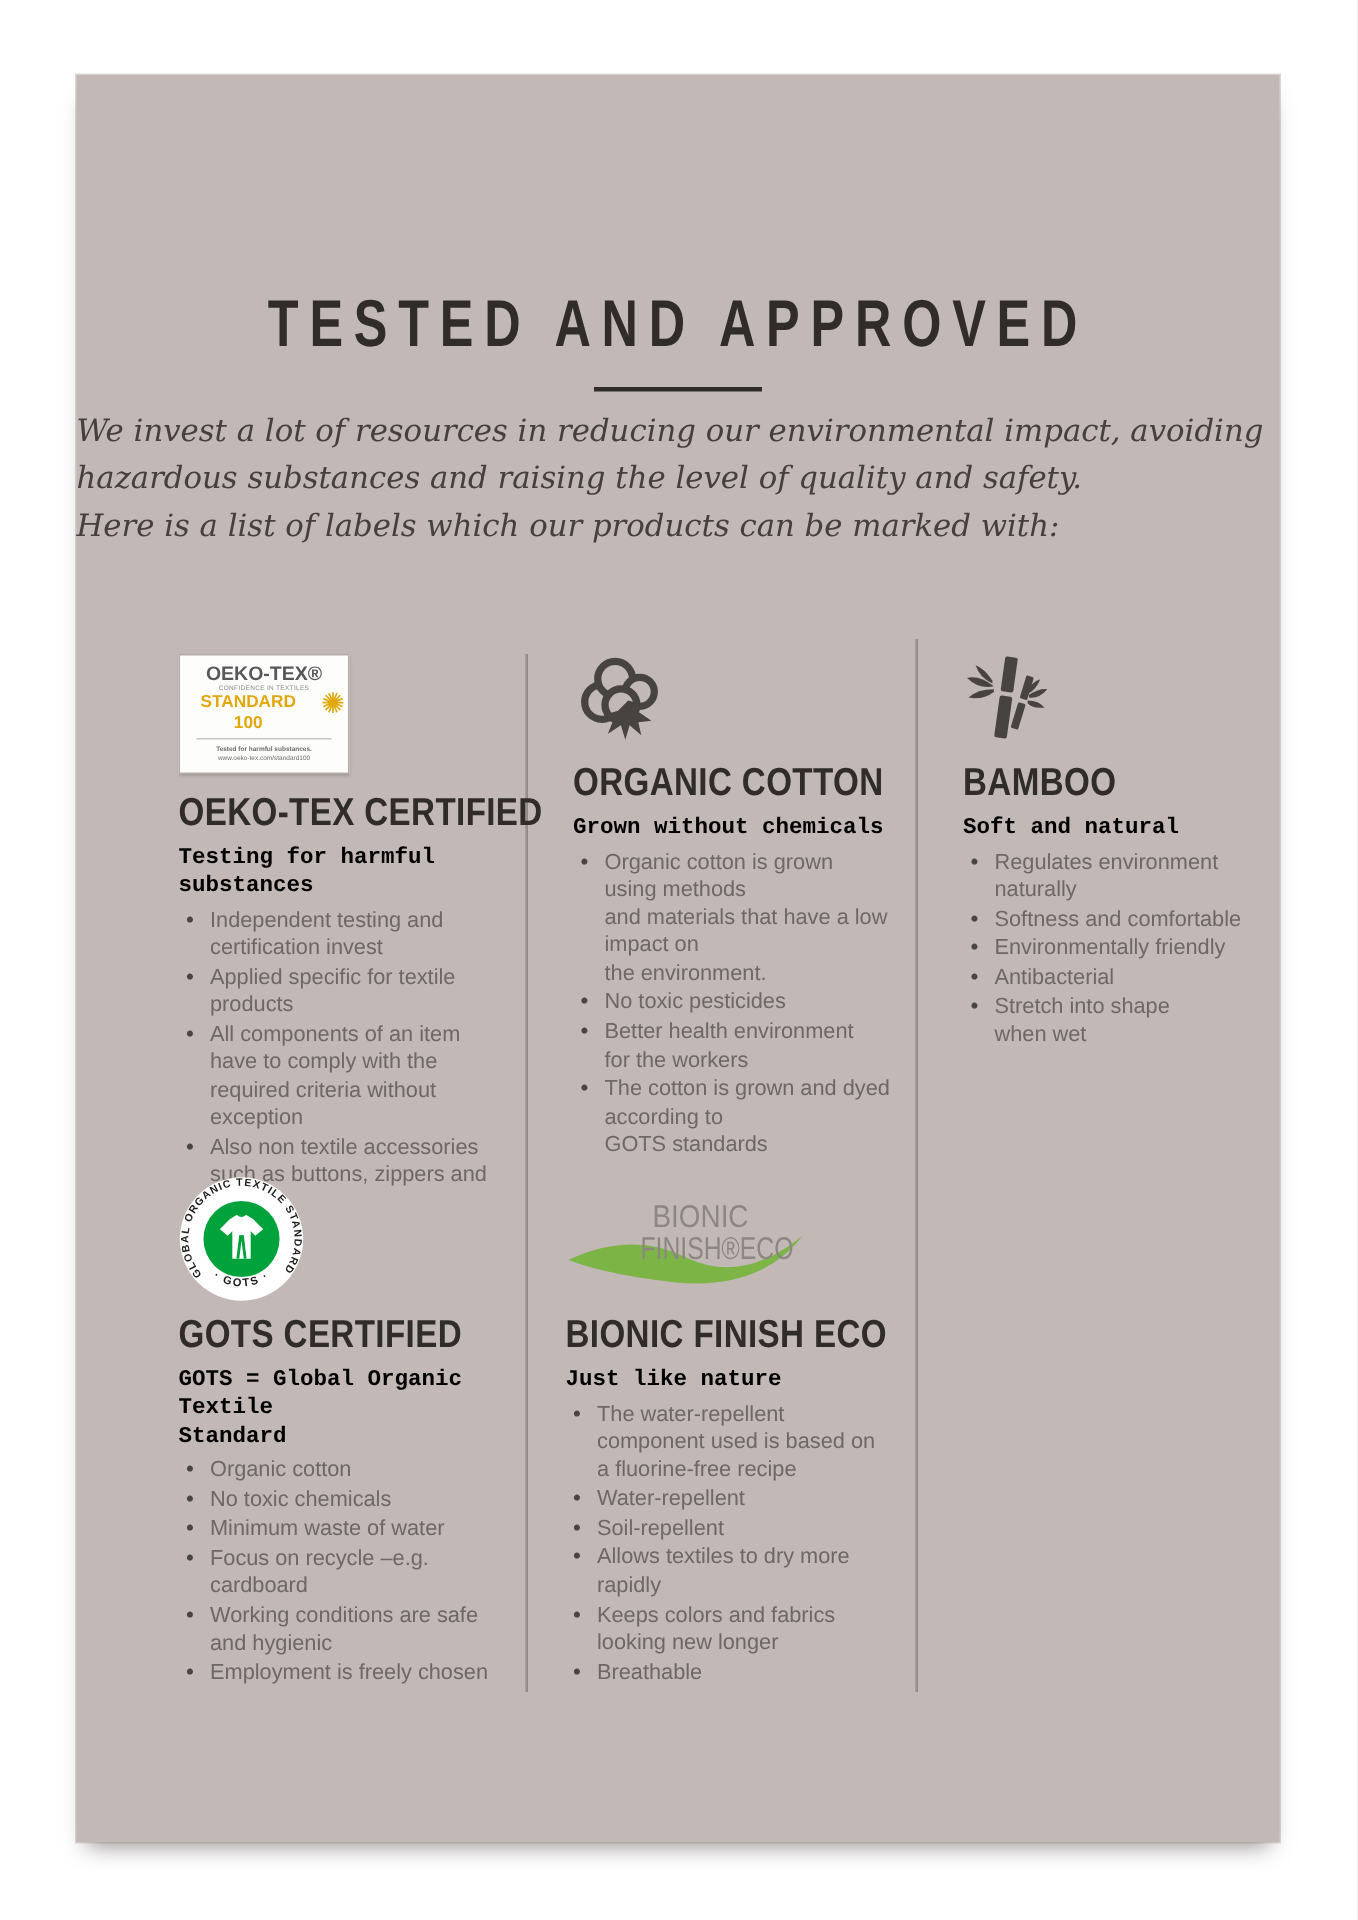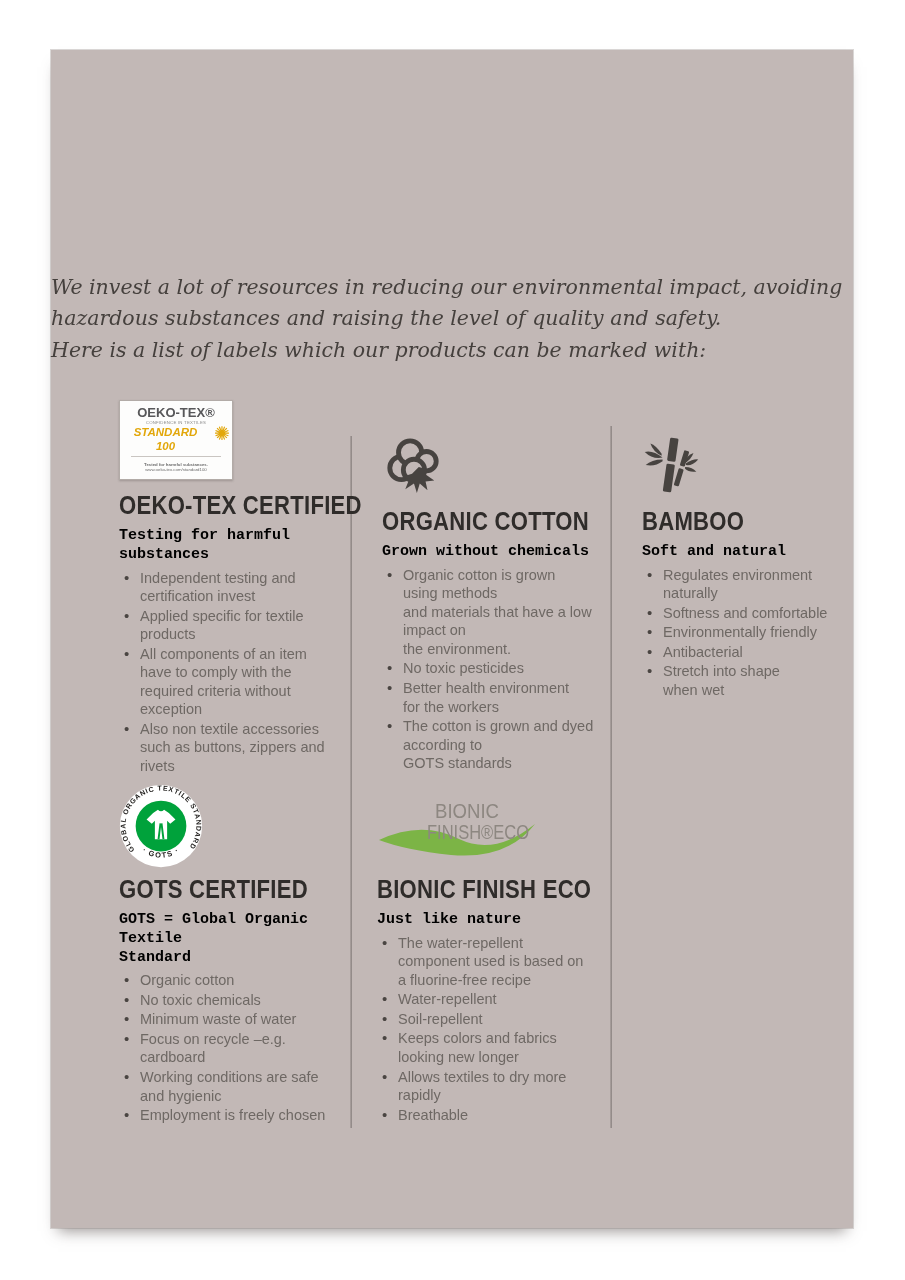--- a/index.html
+++ b/index.html
@@ -17,21 +17,21 @@
     white-space:nowrap;
   }
   .title-rule{width:112px;height:3px;background:#2f2c2a;margin:18px auto 0;}
   .intro{
     position:absolute;left:0;top:222px;width:100%;
     font-family:"DejaVu Serif","Liberation Serif",serif;font-style:italic;
     font-size:20.5px;line-height:1.53;color:#45403d;white-space:pre-line;
   }
   
   .col{position:absolute;}
-  .c-r1-1{left:68px;top:360px;width:222px;}
+  .c-r1-1{left:68px;top:396px;width:222px;}
   .c-r1-2{left:331px;top:376px;width:224px;}
   .c-r1-3{left:591px;top:376px;width:204px;}
   .c-r2-1{left:68px;top:738px;width:224px;}
   .c-r2-2{left:326px;top:738px;width:224px;}
   .vrule{position:absolute;width:2px;background:linear-gradient(90deg,#ada4a2,#8b8381);}
   .vr1{left:299px;top:386px;height:692px;}
   .vr2{left:559px;top:376px;height:702px;}
   .icon-box{height:70px;display:flex;align-items:flex-end;margin-bottom:10px;}
   .icon-box.tall{height:80px;margin-bottom:6px;}
   .sec-heading{
@@ -51,32 +51,36 @@
     content:"•";position:absolute;left:5px;top:-1px;color:#4a4542;font-size:15px;
   }
   
   .oeko-badge{
     position:relative;width:114px;background:#fdfdfc;border:1px solid #b2aba7;
     box-shadow:0 1px 2px rgba(90,80,78,.35);padding:5px 5px 4px;text-align:center;
     box-sizing:border-box;
   }
   .ob-brand{font-size:13px;font-weight:bold;color:#58585a;line-height:1.05;}
   .ob-tag{font-size:6px;transform:scale(.72);transform-origin:50% 50%;color:#8b8b8b;line-height:1;letter-spacing:.3px;margin:1px 0 0;}
-  .ob-std{font-size:11.5px;font-weight:bold;color:#e2a70a;line-height:1.15;padding-right:21px;font-style:italic;}
+  .ob-std{font-size:11.5px;font-weight:bold;color:#e2a70a;line-height:1.15;padding-right:21px;}
   .ob-sun{position:absolute;right:2px;top:23px;font-size:19px;line-height:1;color:#e2a70a;}
   .ob-rule{border-top:1px solid #c9c5c1;margin:3px 6px 2px;}
   .ob-tiny{font-size:6px;transform:scale(.72);transform-origin:50% 50%;line-height:1.35;color:#6c6c6c;}
   .ob-tiny .t1{font-weight:bold;}
   svg text{font-family:"Liberation Sans",sans-serif;}
 </style>
 </head>
 <body>
 
 <div class="panel">
 
+  <div class="title-wrap">
+    <span class="title">TESTED AND APPROVED</span>
+    <div class="title-rule"></div>
+  </div>
 
   <div class="intro">We invest a lot of resources in reducing our environmental impact, avoiding
 hazardous substances and raising the level of quality and safety.
 Here is a list of labels which our products can be marked with:</div>
 
   <div class="vrule vr1"></div>
   <div class="vrule vr2"></div>
 
   <div class="col c-r1-1">
     <div class="icon-box">
@@ -215,21 +219,21 @@
       </svg>
     </div>
     <h2 class="sec-heading">BIONIC FINISH ECO</h2>
     <div class="sec-sub">Just like nature</div>
     <ul class="bullets">
         <li>The water-repellent
 component used is based on
 a fluorine-free recipe</li>
         <li>Water-repellent</li>
         <li>Soil-repellent</li>
+        <li>Allows textiles to dry more
+rapidly</li>
         <li>Keeps colors and fabrics
 looking new longer</li>
-        <li>Allows textiles to dry more
-rapidly</li>
         <li>Breathable</li>
       </ul>
   </div>
 
 </div>
 
 </body></html>

